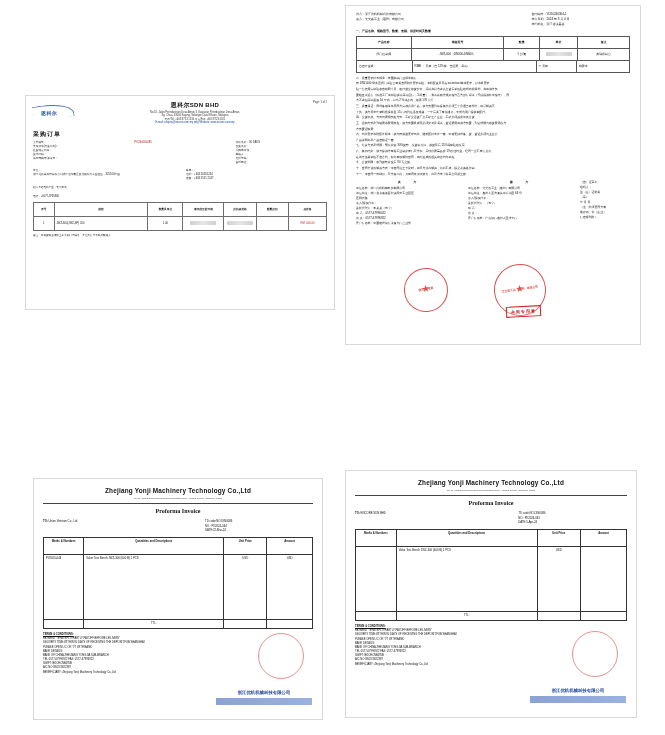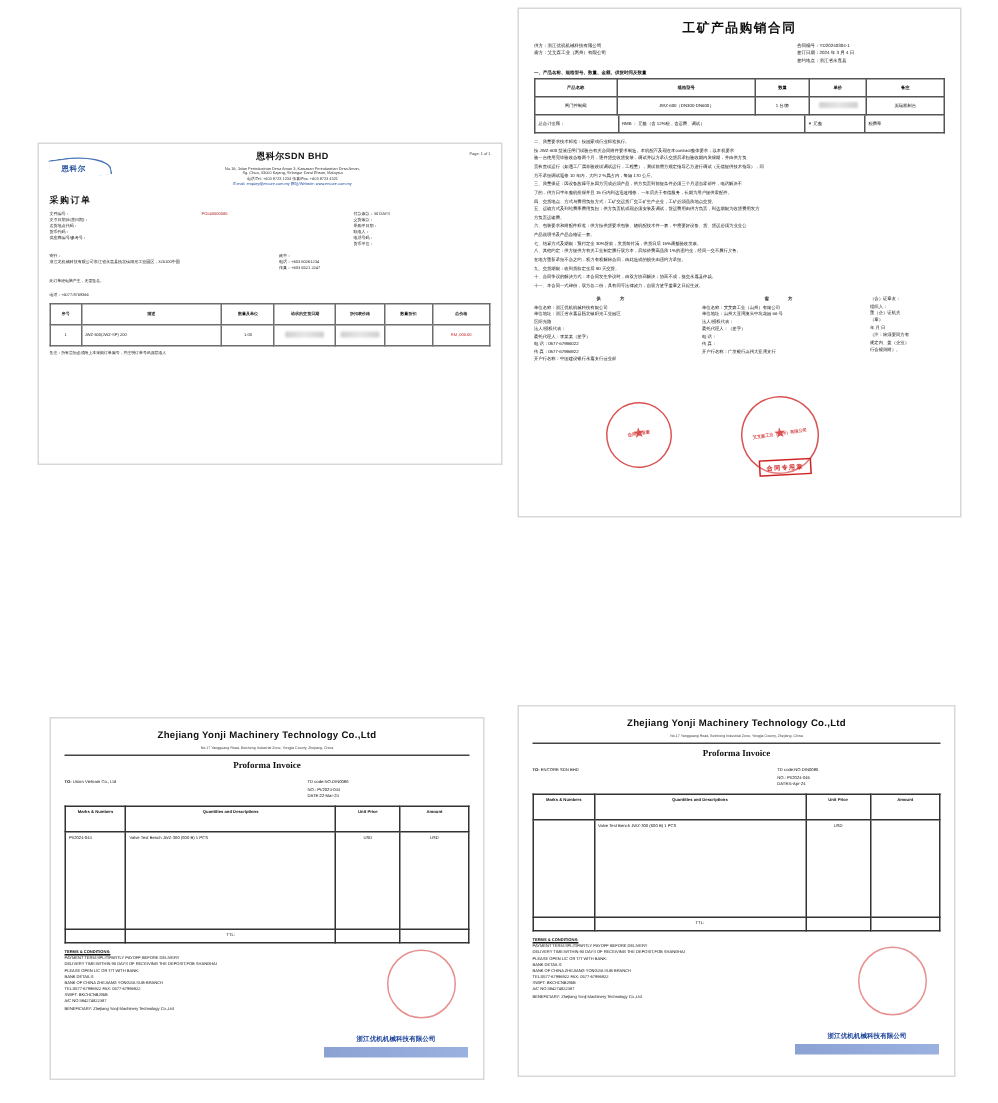--- a/index.html
+++ b/index.html
@@ -436,21 +436,20 @@
         <td></td>
         <td class="redtotal">RM ,000.00</td>
       </tr>
     </tbody>
   </table>
 
   <div class="po-footline">备注：所有货物必须附上本采购订单编号，并注明订单号码及联络人</div>
 </div>
 
 <div class="doc" id="doc-contract">
-  <div class="ct-title">工矿产品购销合同</div>
 
   <div class="ct-party">
     <div class="left">
       <div>
         <span>供方：</span><span>浙江优机机械科技有限公司</span>
       </div>
       <div>
         <span>需方：</span><span>艾艾森工业（惠州）有限公司</span>
       </div>
     </div>

